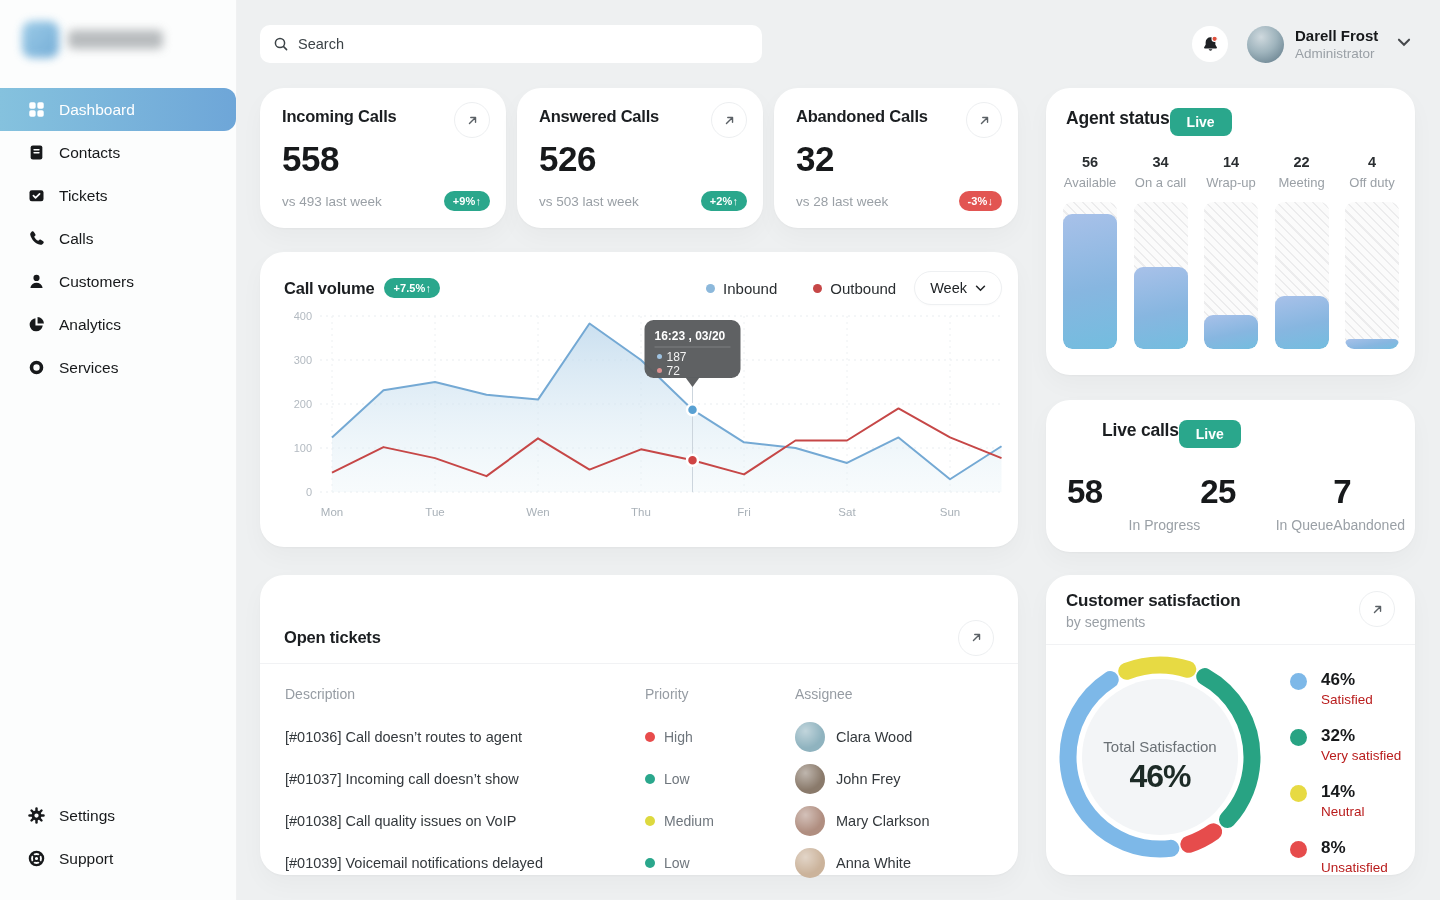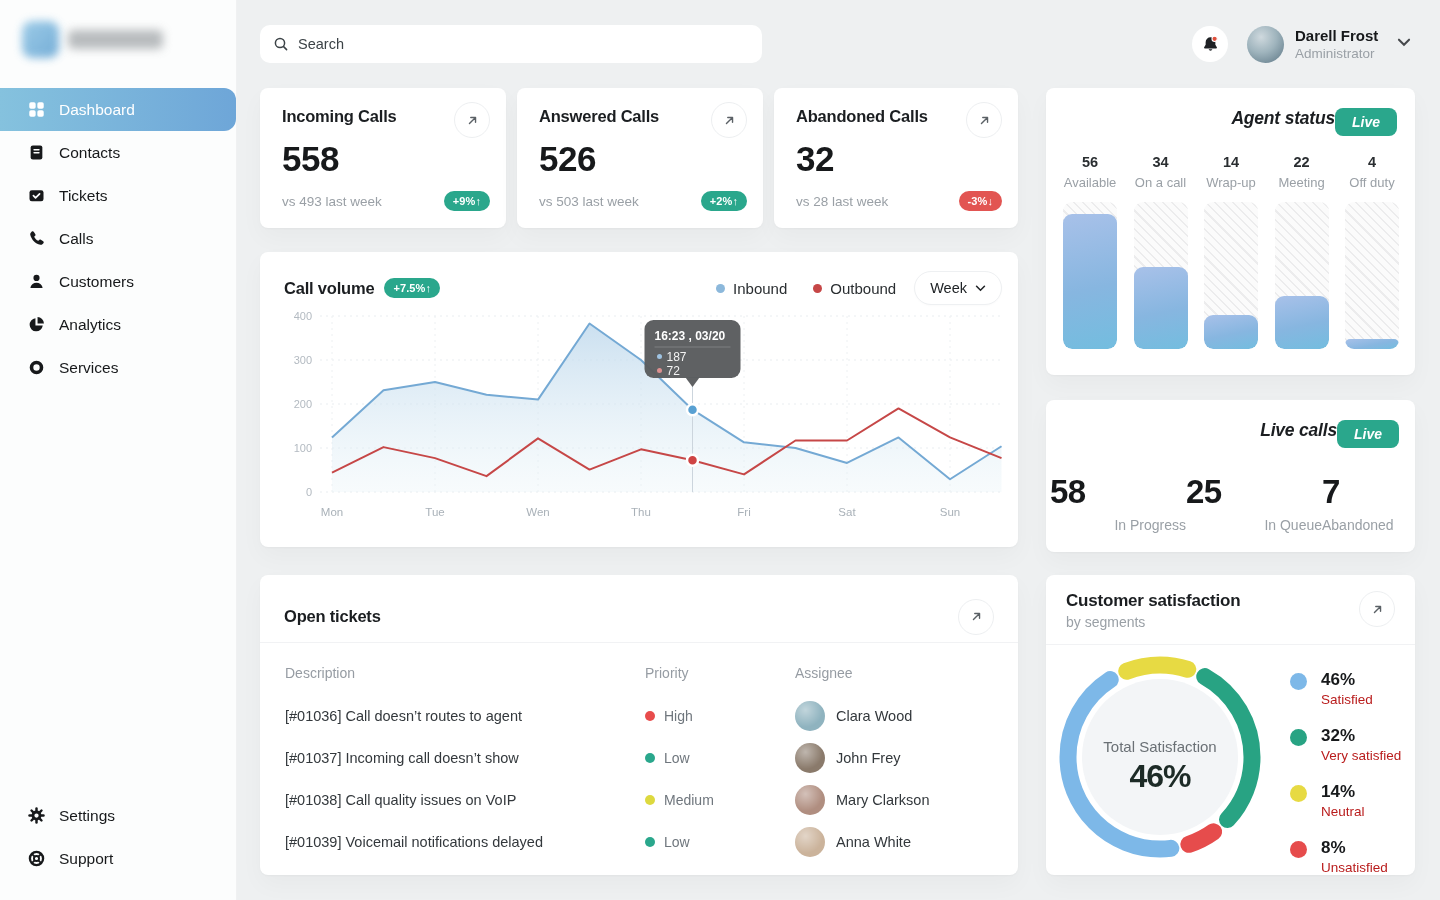--- a/index.html
+++ b/index.html
@@ -24,65 +24,65 @@
   .search input::placeholder { color:#3c4347; opacity:1; }
   .icon-grey { color:#3c4347; }
   .bell-btn { position:absolute; left:1192px; top:26px; width:36px; height:36px; border-radius:50%; background:#fff; display:flex; align-items:center; justify-content:center; cursor:pointer; }
   .avatar { position:absolute; left:1247px; top:26px; width:37px; height:37px; border-radius:50%; background:radial-gradient(circle at 38% 30%, #cfd9de 0%, #9fb4bd 45%, #5a7483 100%); }
   .user-meta { position:absolute; left:1295px; top:27px; line-height:1.25; }
   .user-name { font-size:15px; font-weight:700; color:#17191b; }
   .user-role { font-size:13.5px; color:#9aa0a6; }
   .user-chevron { position:absolute; left:1397px; top:38px; color:#46494c; cursor:pointer; }
 
   
-  .card { position:absolute; background:#fff; border-radius:8px; box-shadow:0 1px 2px rgba(20,30,40,.03), 0 10px 24px rgba(20,30,40,.03); }
+  .card { position:absolute; background:#fff; border-radius:24px; box-shadow:0 1px 2px rgba(20,30,40,.03), 0 10px 24px rgba(20,30,40,.03); }
   .card-title { font-size:16.5px; font-weight:700; color:#1b1e21; letter-spacing:-.2px; }
   .arrow-btn { width:36px; height:36px; border-radius:50%; border:1px solid #edeff1; background:#fff; display:flex; align-items:center; justify-content:center; color:#5b6166; cursor:pointer; }
   .pill { color:#fff; font-size:11px; font-weight:700; border-radius:12px; padding:4px 9px; letter-spacing:.1px; white-space:nowrap; }
   .live-badge { color:#fff; font-size:14px; font-weight:600; border-radius:8px; padding:6px 17px; }
 
   
   .kpi { width:246px; height:140px; padding:19px 22px; }
   .kpi .arrow-btn { position:absolute; top:14px; right:16px; }
   .kpi-value { font-size:35px; font-weight:800; letter-spacing:-.5px; margin-top:13px; color:#17191b; }
   .kpi-row { position:absolute; left:22px; right:16px; bottom:17px; display:flex; align-items:center; justify-content:space-between; }
   .kpi-compare { font-size:13.5px; color:#9aa0a6; }
 
   
   .agent-card { left:1046px; top:88px; width:369px; height:287px; padding:20px 18px 0 20px; }
-  .agent-head { display:flex; justify-content:flex-end; align-items:flex-start;font-style:italic; }
+  .agent-head { display:flex; justify-content:flex-start; align-items:flex-start; }
   .agent-cols { position:absolute; left:16px; right:15px; top:66px; display:flex; justify-content:space-between; }
   .agent-col { width:56px; text-align:center; }
   .agent-val { font-size:14.5px; font-weight:700; color:#2a2e31; }
   .agent-lbl { font-size:13px; color:#9aa0a6; margin-top:5px; white-space:nowrap; }
   .agent-track { position:relative; margin:12px auto 0; width:54px; height:147px; border-radius:9px; overflow:hidden;
                  background:repeating-linear-gradient(45deg,#ececed 0 1.5px,#fbfbfb 1.5px 6.5px); }
   .agent-bar { position:absolute; bottom:0; left:0; right:0; border-radius:9px; background:linear-gradient(168deg,#a8c1e9 0%,#87b6e0 55%,#73bddf 100%); }
 
   
   .cv-card { left:260px; top:252px; width:758px; height:295px; }
   .cv-head { display:flex; align-items:center; padding:19px 16px 0 24px; }
   .cv-title-wrap { display:flex; align-items:center; gap:10px; flex:1; }
-  .cv-legend { display:flex; align-items:center; gap:26px; margin-right:18px; }
+  .cv-legend { display:flex; align-items:center; gap:36px; margin-right:18px; }
   .cv-legend-item { display:flex; align-items:center; gap:8px; font-size:15px; color:#2a2e31; }
   .dot { width:9px; height:9px; border-radius:50%; display:inline-block; }
   .week-btn { display:flex; align-items:center; gap:8px; border:1px solid #eef0f2; background:#fff; border-radius:19px; padding:8px 15px; font-size:14.5px; font-family:inherit; color:#202427; cursor:pointer; box-shadow:0 1px 2px rgba(0,0,0,.02); }
   .cv-chart { position:absolute; left:14px; top:52px; }
 
   
   .lc-card { left:1046px; top:400px; width:369px; height:152px; padding:20px 16px 0 20px; }
-  .lc-stats { position:absolute; top:73px; left:4px; right:10px; display:flex; }
+  .lc-stats { position:absolute; top:73px; left:21px; right:10px; display:flex; }
   .lc-stat { width:136px; }
   .lc-stat:last-child { width:auto; }
   .lc-val { font-size:33px; font-weight:800; letter-spacing:-.5px; color:#17191b; }
   .lc-lbl { font-size:14px; color:#9aa0a6; margin-top:6px;text-align:right; }
 
   
   .tk-card { left:260px; top:575px; width:758px; height:300px; }
-  .tk-head { display:flex; justify-content:space-between; align-items:center; padding:16px 24px 0 24px; height:68px; border-bottom:1px solid #f1f2f4; }
+  .tk-head { display:flex; justify-content:space-between; align-items:center; padding:16px 24px 0 24px; height:68px; border-bottom:1px solid #f1f2f4;margin-top:21px; }
   .tk-grid { display:grid; grid-template-columns:360px 150px auto; align-items:center; padding-left:25px; }
   .tk-cols { margin-top:22px; font-size:14px; color:#969ca3; }
   .tk-row { margin-top:0; height:42px; cursor:pointer; }
   .tk-desc { font-size:14.5px; color:#33383c; }
   .pri { display:flex; align-items:center; gap:9px; font-size:14px; color:#6f767d; }
   .pri-dot { width:10px; height:10px; border-radius:50%; }
   .assignee { display:flex; align-items:center; gap:11px; font-size:14.5px; color:#33383c; }
   .row-avatar { width:30px; height:30px; border-radius:50%; }
 
   

